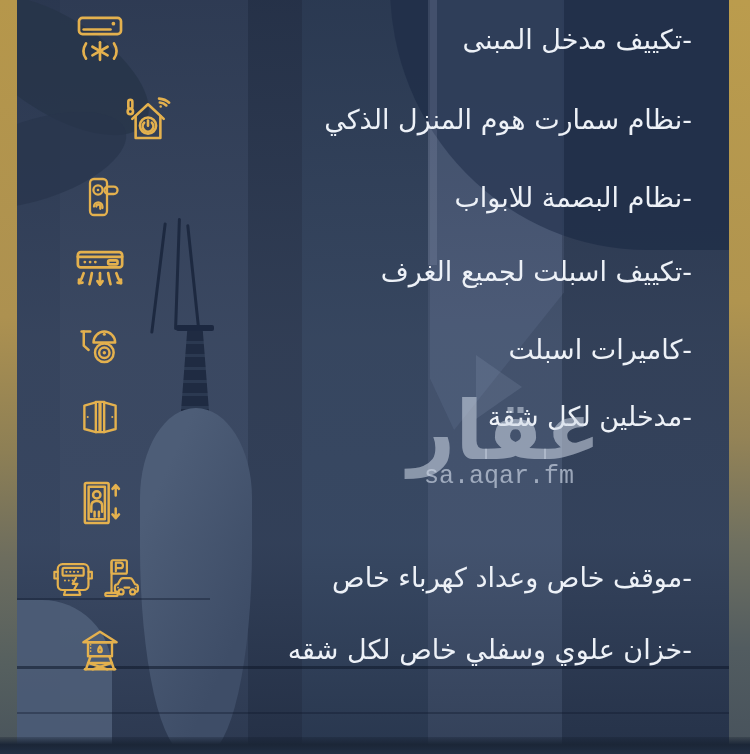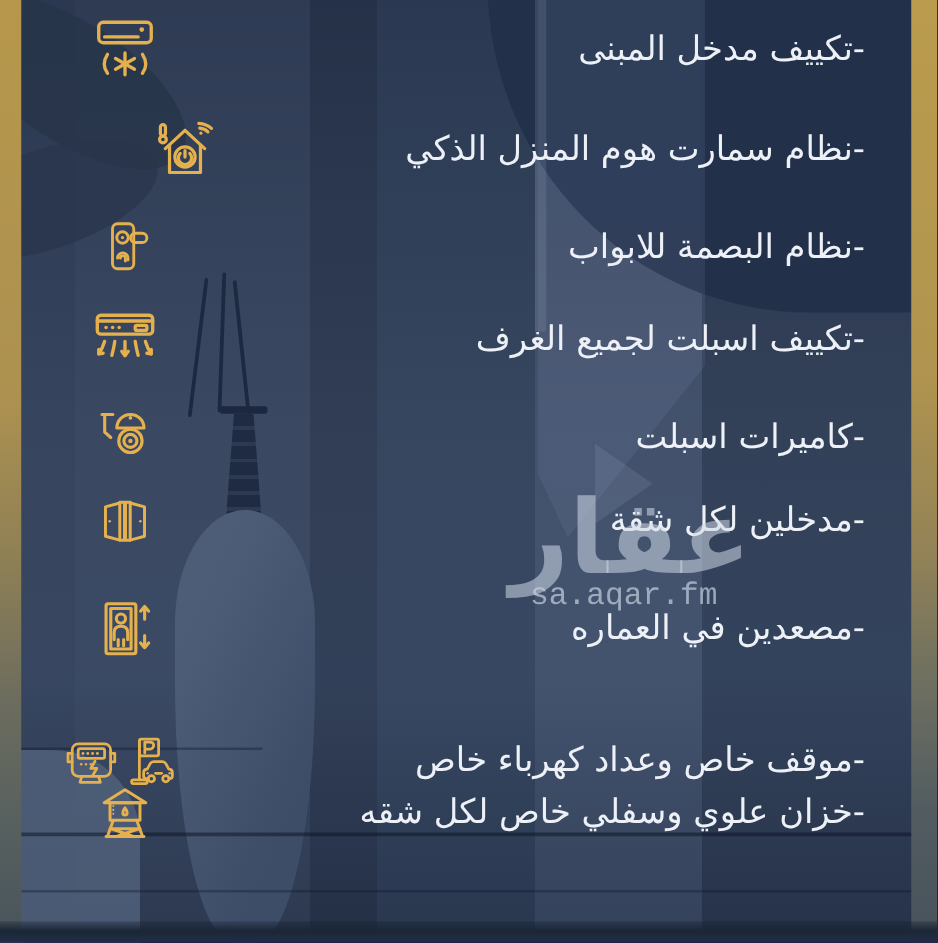--- a/index.html
+++ b/index.html
@@ -1,18 +1,18 @@
 <!DOCTYPE html>
 <html lang="ar"><head>
 <meta charset="utf-8">
 <style>
   html,body{margin:0;padding:0;background:#111;}
   .canvas{
     position:relative; width:750px; height:754px; overflow:hidden;
-    background:#4c1d95;
+    background:#0369a1;
     font-family:"DejaVu Sans","Liberation Sans",sans-serif;
   }
   .abs{position:absolute;}
   
   .bg-panels{ inset:0;
     background:linear-gradient(90deg,
       #303e58 0px,#303e58 60px,
       #34425c 60px,#34425c 248px,
       #2a374f 248px,#2a374f 302px,
       #30405a 302px,#30405a 428px,
@@ -64,21 +64,21 @@
   
   .watermark{ left:408px; top:392px; width:182px; z-index:30; text-align:center; }
   .wm-brand{ font-size:82px; line-height:.95; font-weight:bold;
     color:rgba(208,217,232,.55); letter-spacing:-2px; }
   .wm-site{ font-family:Liberation Mono, monospace;
     font-size:25px; color:rgba(198,208,224,.7); margin-top:-8px; }
   
   .rows{ inset:0; z-index:20; }
   .row{ position:absolute; left:0; right:0; height:56px; }
   .r1{top:12px;} .r2{top:92px;margin-left:48px;} .r3{top:170px;} .r4{top:244px;} .r5{top:322px;}
-  .r6{top:389px;} .r7{top:475px;} .r8{top:581px;padding-left:32px;} .r9{top:622px;}
+  .r6{top:389px;} .r7{top:475px;} .r8{top:550px;padding-left:32px;} .r9{top:622px;}
   .icon-box{ position:absolute; left:52px; width:96px; height:56px;
     display:flex; align-items:center; justify-content:center; }
   .label{ position:absolute; left:150px; right:58px; height:56px; line-height:56px;
     direction:rtl; text-align:right; color:#edf1f7; font-size:27px; white-space:nowrap; }
   .ic{ stroke:#e4b14e; fill:none; stroke-width:2.3; stroke-linecap:round; stroke-linejoin:round; }
   .fill{ fill:#e4b14e; stroke:none; }
 </style>
 </head>
 <body>
 
@@ -226,21 +226,20 @@
           <rect x="10" y="5.5" width="22" height="37" rx="1.5"></rect>
           <rect x="13.5" y="9" width="15" height="30"></rect>
           <circle cx="21" cy="16.5" r="3.4"></circle>
           <path d="M16,32 v-5.2 q0,-4.6 5,-4.6 q5,0 5,4.6 V32"></path>
           <path d="M19,32 v4.5 M23,32 v4.5"></path>
           <path d="M38.5,17 v-9 M35.5,11 l3,-3.5 l3,3.5"></path>
           <path d="M38.5,29 v9 M35.5,34.5 l3,3.5 l3,-3.5"></path>
         </g>
           </svg>
       </div>
-      <div class="label">-مصعدين في العماره</div>
     </div>
 
     <div class="row r8">
       <div class="icon-box">
         <svg viewBox="0 0 100 48" width="98" height="47">
             <g class="ic" stroke-width="2.2">
           <rect x="6" y="9" width="32" height="27" rx="5"></rect>
           <path d="M6,17 h-3.5 v7 h3.5"></path>
           <path d="M38,17 h3.5 v7 h-3.5"></path>
           <rect x="11" y="13" width="22" height="8" rx="1.5"></rect>

